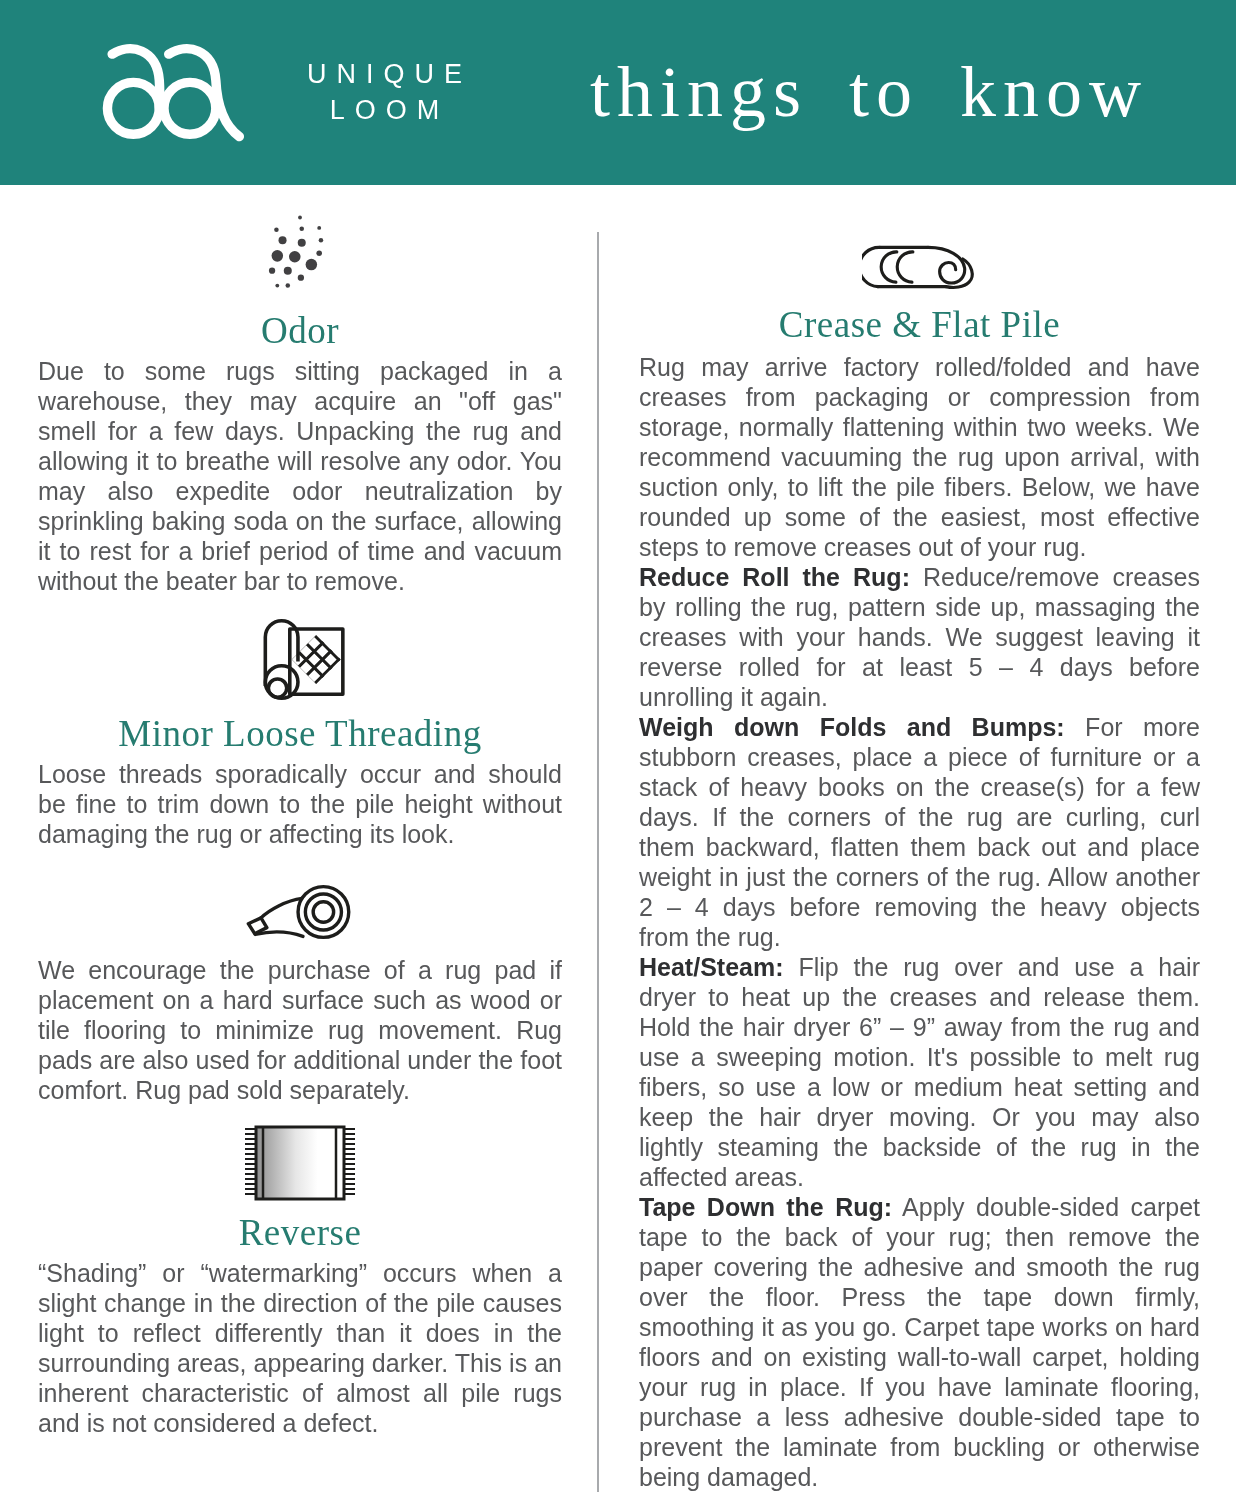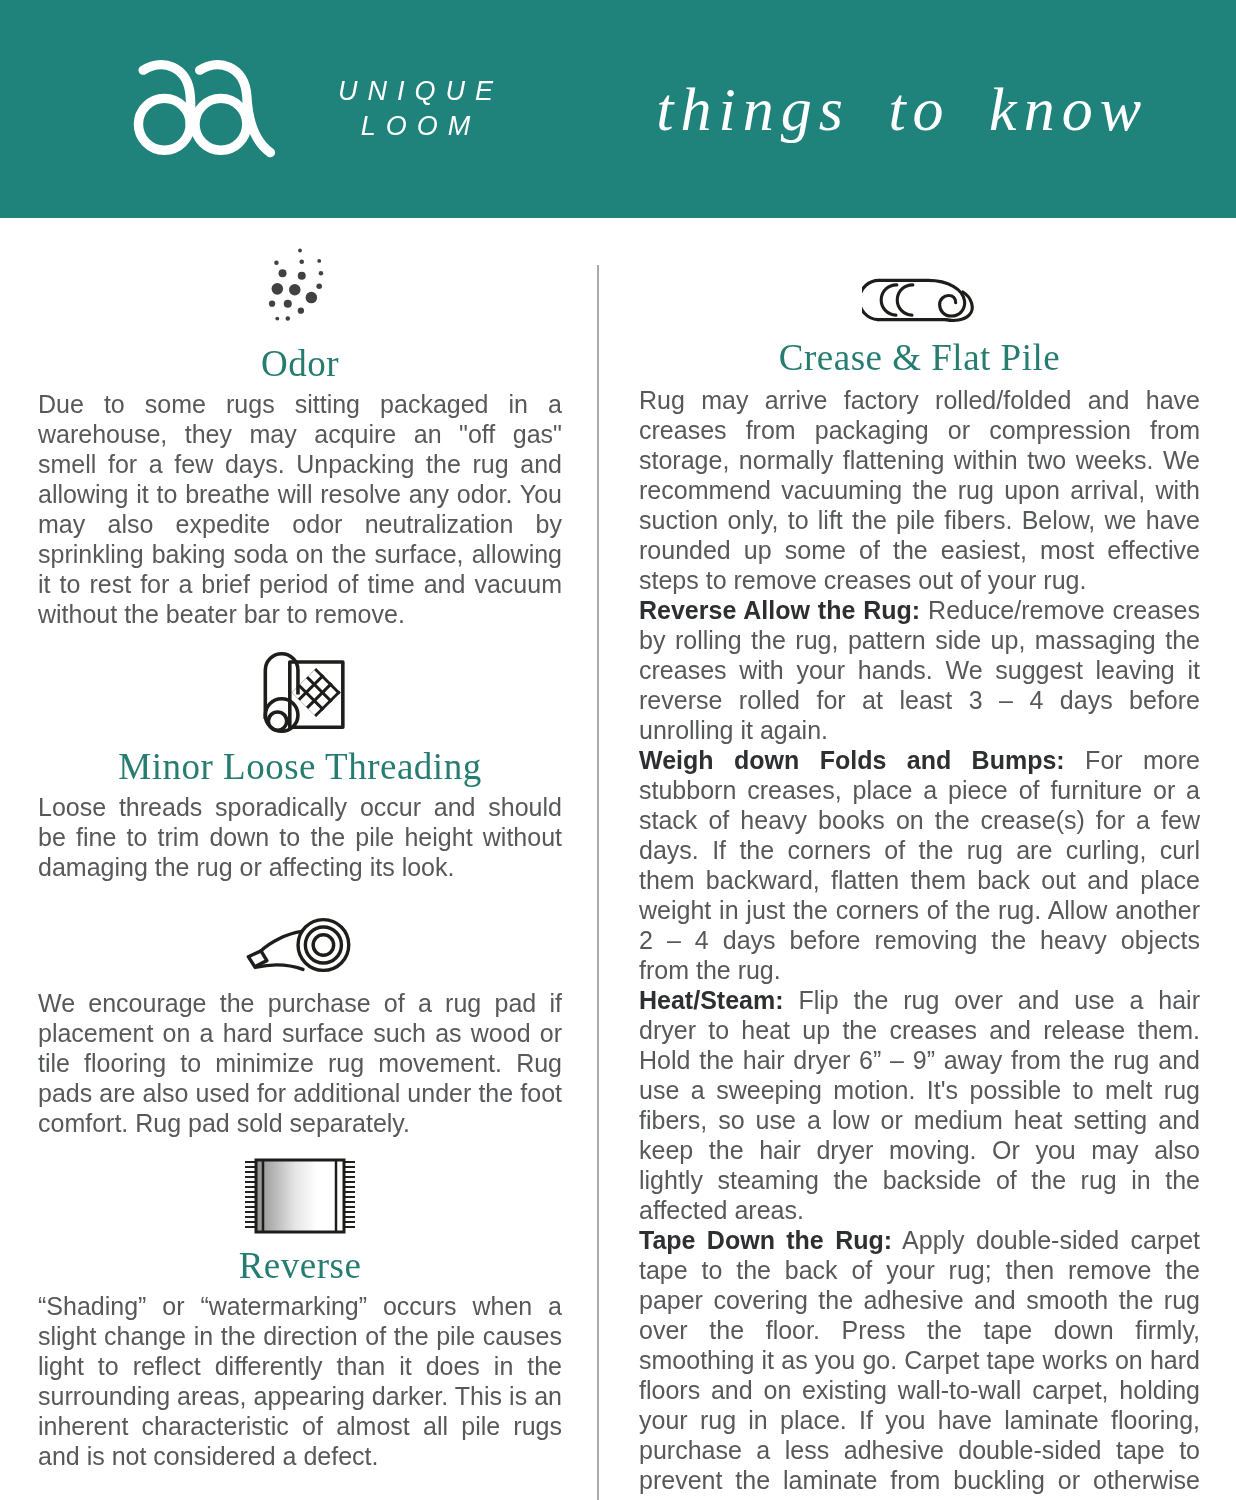--- a/index.html
+++ b/index.html
@@ -5,43 +5,42 @@
   html,body{margin:0;padding:0;}
   body{
     width:1236px;height:1500px;
     background:#ffffff;
     font-family:"Liberation Sans", sans-serif;
     color:#57585a;
     overflow:hidden;
   }
   
   .header{
-    height:218px;
+    height:185px;
     background:#1f837b;
     display:flex;
     align-items:center;
-    padding:0 88px 0 120px;
+    padding:0 88px 0 89px;
     box-sizing:border-box;
     justify-content:space-between;
-    font-style:italic;
   }
   .brand{display:flex;align-items:center;gap:28px;}
   .brand-logo{width:190px;height:106px;flex:0 0 auto;}
   .brand-text{
     color:#ffffff;
     font-size:27px;
     letter-spacing:10px;
     line-height:1.3;
     text-align:center;
     font-weight:400;
   }
   .page-title{
     color:#ffffff;
     font-family:"Liberation Serif", serif;
-    font-size:62px;
+    font-size:72px;
     letter-spacing:7px;
     word-spacing:16px;
     font-weight:400;
     white-space:nowrap;
   }
   
   .content{
     display:grid;
     grid-template-columns:597px 2px 637px;
     height:1034px;
@@ -214,21 +213,21 @@
           <path d="M 39 13 A 17 17 0 0 0 38 47"></path>
           <path d="M 57 13 A 17 17 0 0 0 56 47"></path>
           <path d="M 74 8 C 97 8 113 18 115 31 C 116 41 109 48 100 48 C 92 48 87 42 87 35 C 87 29 92 25 97 25 C 102 25 105 28 105 33"></path>
           <path d="M 113 21 C 123 27 127 40 120 47 C 114 53 103 54 94 52"></path>
         </g>
       </svg>
     </div>
     <h2>Crease &amp; Flat Pile</h2>
     <p class="body">Rug may arrive factory rolled/folded and have creases from packaging or compression from storage, normally flattening within two weeks. We recommend vacuuming the rug upon arrival, with suction only, to lift the pile fibers. Below, we have rounded up some of the easiest, most effective steps to remove creases out of your rug.</p>
 
-    <p class="body tip"><span class="tip-label">Reverse Allow the Rug:</span> <span>Reduce/remove creases by rolling the rug, pattern side up, massaging the creases with your hands. We suggest leaving it reverse rolled for at least 3 – 4 days before unrolling it again.</span></p>
+    <p class="body tip"><span class="tip-label">Reduce Roll the Rug:</span> <span>Reduce/remove creases by rolling the rug, pattern side up, massaging the creases with your hands. We suggest leaving it reverse rolled for at least 5 – 4 days before unrolling it again.</span></p>
 
     <p class="body tip"><span class="tip-label">Weigh down Folds and Bumps:</span> <span>For more stubborn creases, place a piece of furniture or a stack of heavy books on the crease(s) for a few days. If the corners of the rug are curling, curl them backward, flatten them back out and place weight in just the corners of the rug. Allow another 2 – 4 days before removing the heavy objects from the rug.</span></p>
 
     <p class="body tip"><span class="tip-label">Heat/Steam:</span> <span>Flip the rug over and use a hair dryer to heat up the creases and release them. Hold the hair dryer 6” – 9” away from the rug and use a sweeping motion. It's possible to melt rug fibers, so use a low or medium heat setting and keep the hair dryer moving. Or you may also lightly steaming the backside of the rug in the affected areas.</span></p>
 
     <p class="body tip"><span class="tip-label">Tape Down the Rug:</span> <span>Apply double-sided carpet tape to the back of your rug; then remove the paper covering the adhesive and smooth the rug over the floor. Press the tape down firmly, smoothing it as you go. Carpet tape works on hard floors and on existing wall-to-wall carpet, holding your rug in place. If you have laminate flooring, purchase a less adhesive double-sided tape to prevent the laminate from buckling or otherwise being damaged.</span></p>
 
   </div>
 </div>
 

